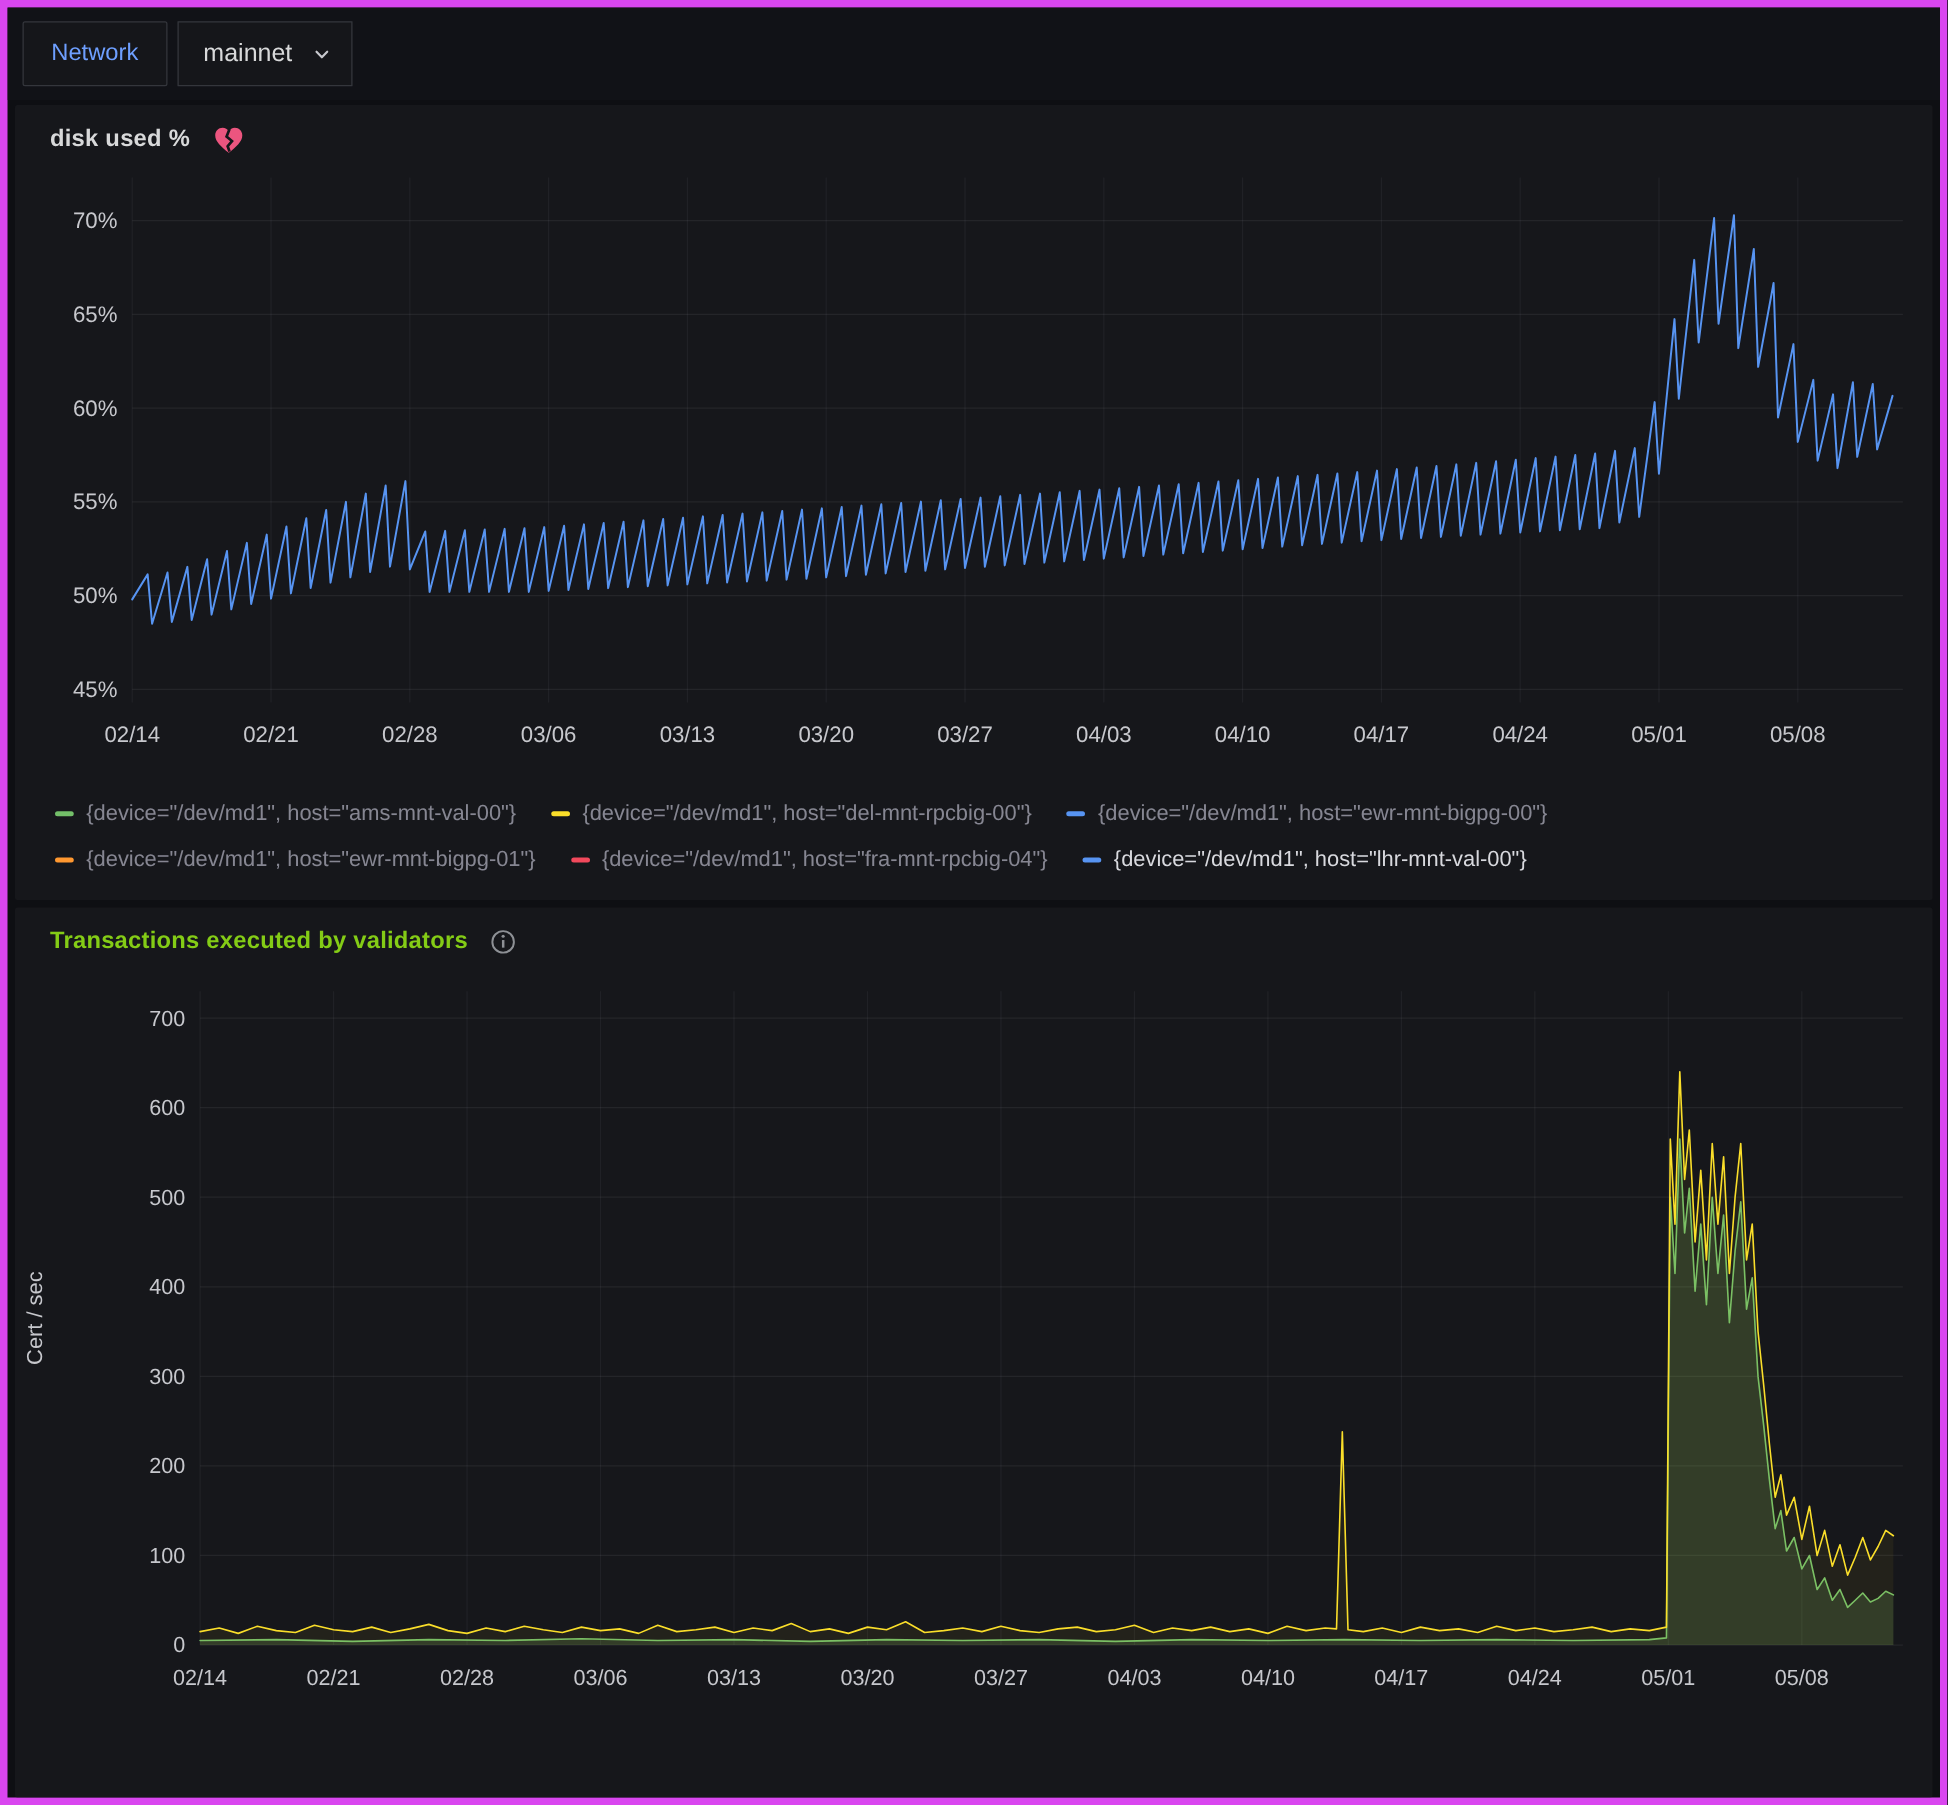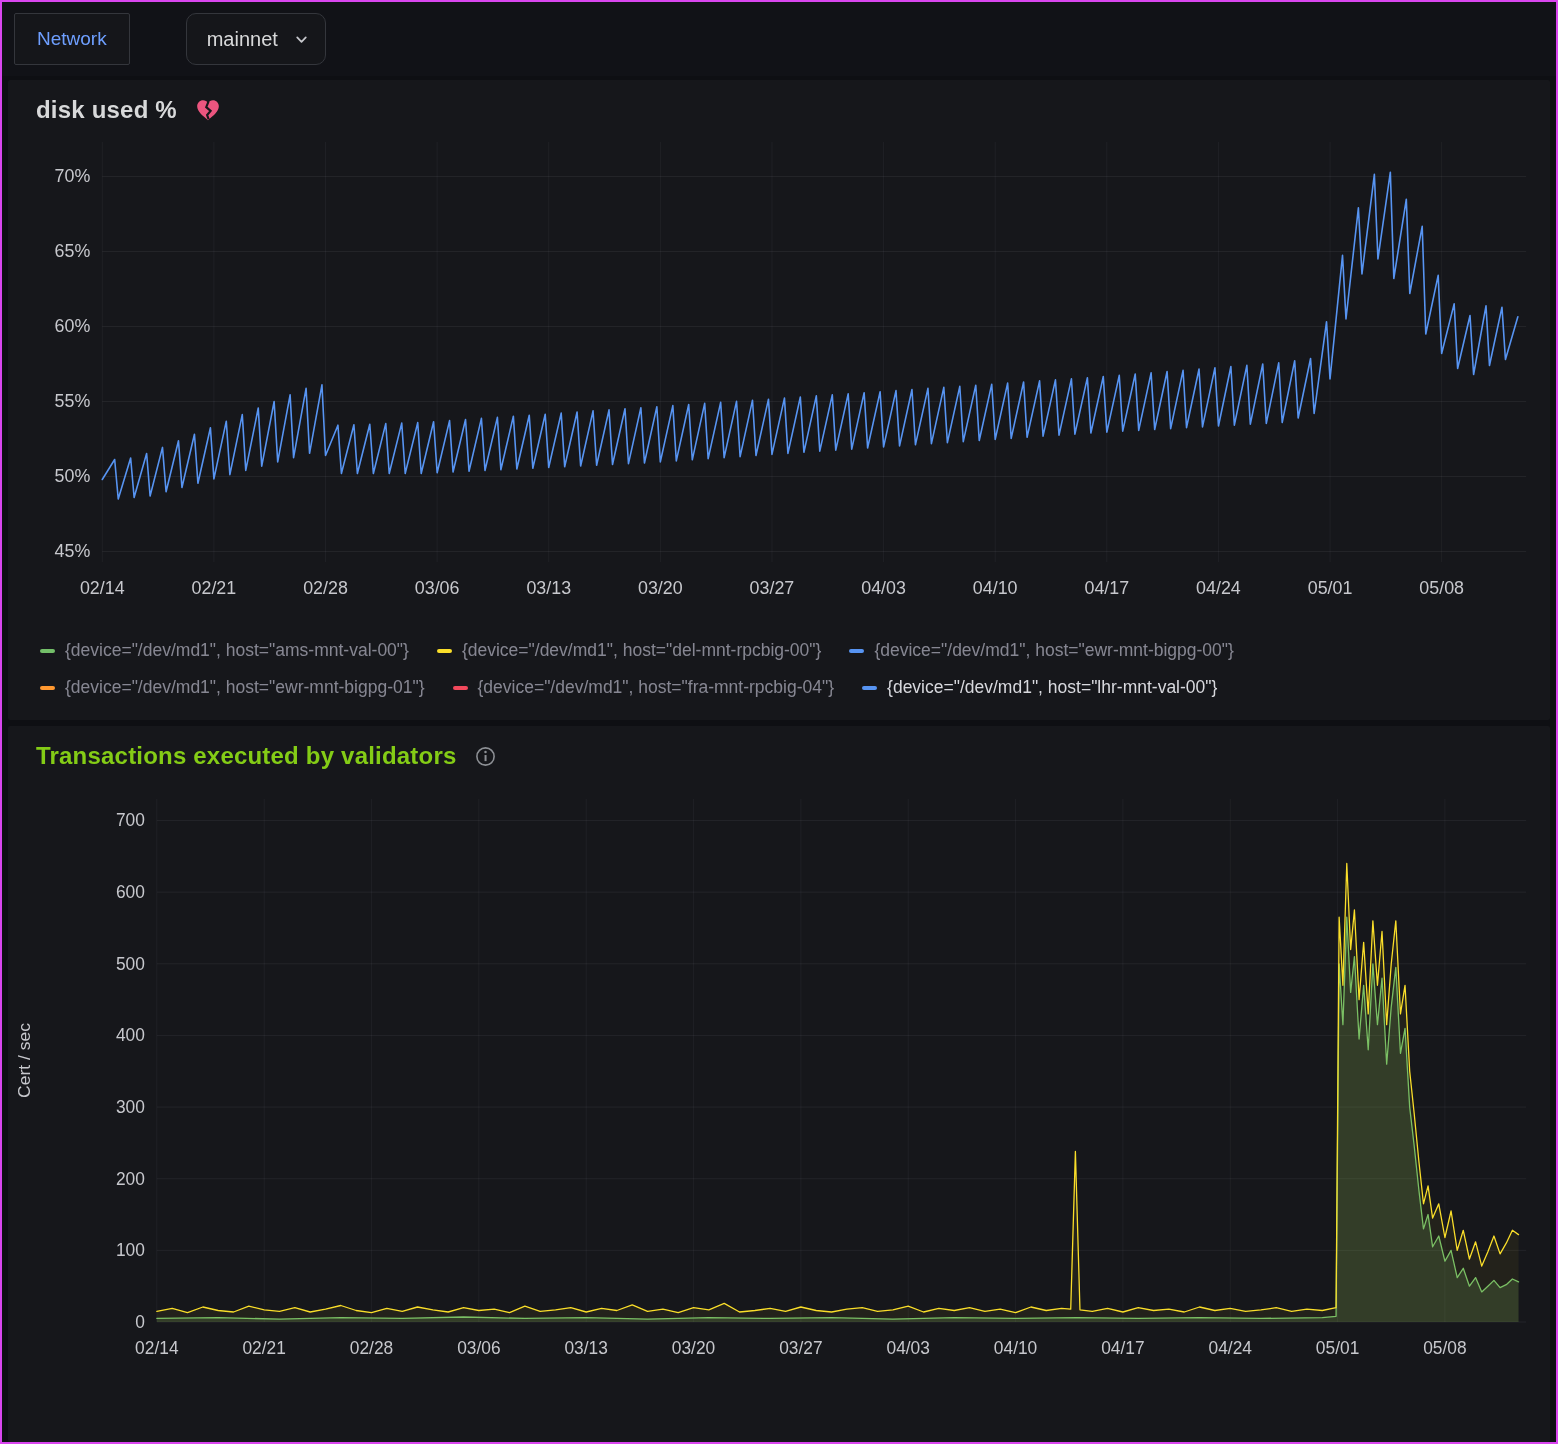--- a/index.html
+++ b/index.html
@@ -1,30 +1,30 @@
 <!DOCTYPE html>
 <html><head>
 <meta charset="utf-8">
 <style>
   html,body{margin:0;padding:0;background:#0e0f13;font-family:"Liberation Sans",sans-serif;}
-  .page{width:1558px;height:1444px;box-sizing:border-box;border:2px solid #d946ef;
+  .page{width:1558px;height:1444px;box-sizing:border-box;border:6px solid #d946ef;
         background:#0e0f13;overflow:hidden;display:flex;flex-direction:column;}
   .topbar{height:74px;flex:0 0 auto;box-sizing:border-box;display:flex;gap:8px;
           align-items:center;background:#111217;padding:10px 12px;}
   .var-label{display:flex;align-items:center;height:52px;box-sizing:border-box;padding:0 22px;
              border:1px solid #34363c;border-radius:2px;color:#6e9fff;font-size:19px;
              font-weight:500;background:#15161a;}
   .var-value{display:flex;align-items:center;gap:16px;height:52px;box-sizing:border-box;
-             padding:0 16px 0 20px;border:1px solid #34363c;border-radius:10px;color:#d8d9da;
-             font-size:20px;background:#15161a;cursor:pointer;margin-left:48px;}
+             padding:0 16px 0 20px;border:1px solid #34363c;border-radius:0;color:#d8d9da;
+             font-size:20px;background:#15161a;cursor:pointer;}
   .panel{background:#16171b;margin:0 6px;border-radius:2px;}
   .panel1{margin-top:4px;margin-bottom:6px;padding-bottom:4px;}
   .panel2{flex:1 1 auto;}
   .panel-header{display:flex;align-items:center;gap:18px;padding:16px 0 4px 28px;}
-  .panel-title{font-size:24px;font-weight:600;color:#d8d9da;margin:0;letter-spacing:.2px;}
+  .panel-title{font-size:19px;font-weight:600;color:#d8d9da;margin:0;letter-spacing:.2px;}
   .panel2 .panel-title{color:#84cc16;}
   .chart-svg{display:block;width:100%;}
   #chart1{height:500px;}
   #chart2{height:620px;}
   svg text.tick{fill:#c7c8cd;font-size:17.5px;font-family:"Liberation Sans",sans-serif;}
   #chart1 text.tick{font-size:18px;}
   .legend{display:flex;flex-wrap:wrap;column-gap:28px;row-gap:16px;
           padding:12px 20px 18px 32px;font-size:17.5px;color:rgba(204,204,220,0.62);}
   .legend-item{display:flex;align-items:center;gap:10px;cursor:pointer;white-space:nowrap;}
   .legend-item.bright{color:#d8d9de;}

